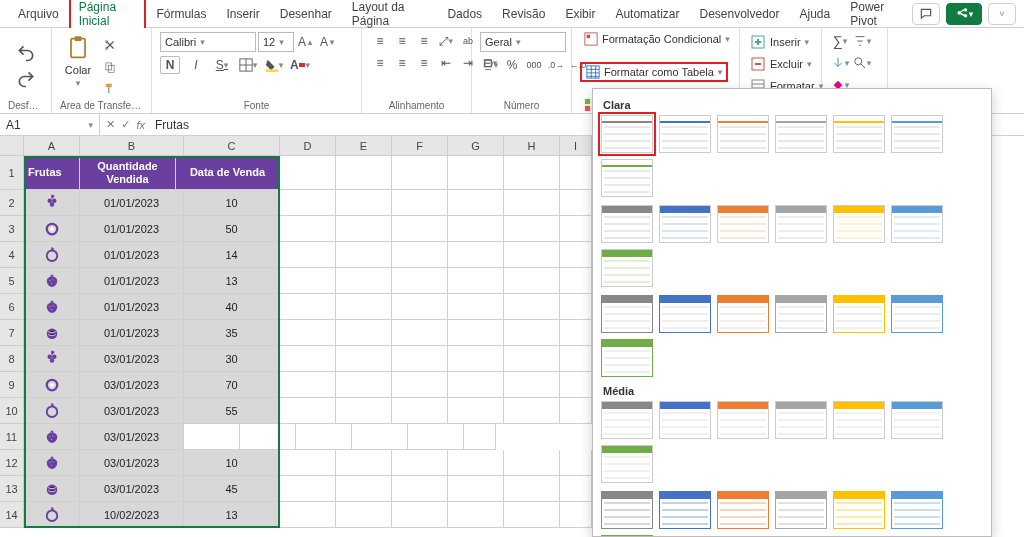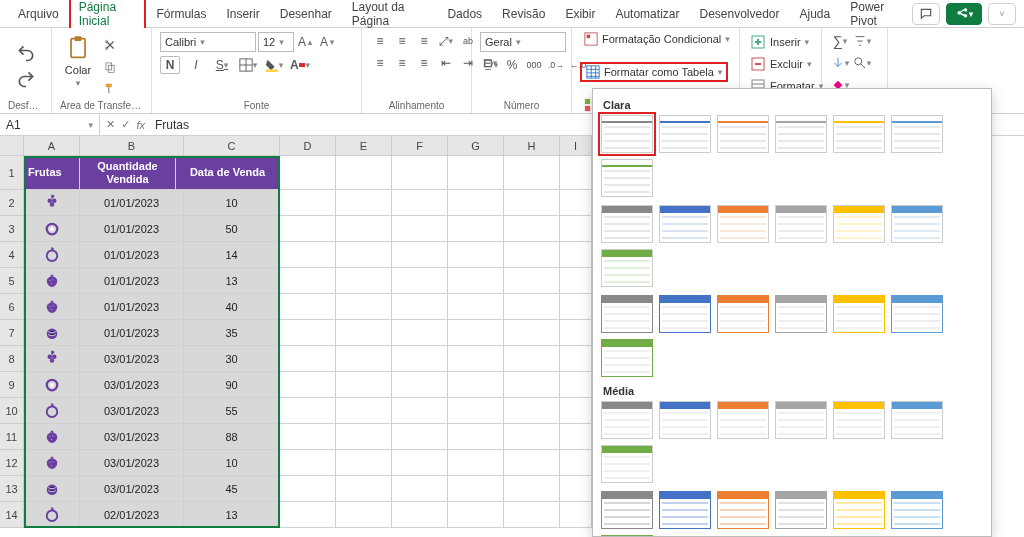--- a/index.html
+++ b/index.html
@@ -508,21 +508,21 @@
         </div>
         <div class="datarow">
           <div class="rowhdr">9</div>
           <div class="cell sel wA fruiticon">
             <svg width="18" height="18" viewBox="0 0 24 24">
               <circle cx="12" cy="12" r="7" fill="none" stroke="#6B3FA0" stroke-width="3"></circle>
               <circle cx="12" cy="12" r="2.5" fill="#fff"></circle>
             </svg>
           </div>
           <div class="cell sel wB">03/01/2023</div>
-          <div class="cell sel wC">90</div>
+          <div class="cell sel wC">70</div>
           <div class="cell wD"></div>
           <div class="cell wE"></div>
           <div class="cell wF"></div>
           <div class="cell wG"></div>
           <div class="cell wH"></div>
           <div class="cell wI"></div>
         </div>
         <div class="datarow">
           <div class="rowhdr">10</div>
           <div class="cell sel wA fruiticon">
@@ -543,21 +543,20 @@
         <div class="datarow">
           <div class="rowhdr">11</div>
           <div class="cell sel wA fruiticon">
             <svg width="18" height="18" viewBox="0 0 24 24">
               <path fill="#6B3FA0" d="M12 6c4 0 7 3 7 6 0 4-4 8-7 8s-7-4-7-8c0-3 3-6 7-6z"></path>
               <path stroke="#fff" stroke-width="1" d="M9 11l1 1M13 10l1 1M11 15l1 1"></path>
               <path fill="#6B3FA0" d="M9 6l3-3 3 3z"></path>
             </svg>
           </div>
           <div class="cell sel wB">03/01/2023</div>
-          <div class="cell sel wC">88</div>
           <div class="cell wD"></div>
           <div class="cell wE"></div>
           <div class="cell wF"></div>
           <div class="cell wG"></div>
           <div class="cell wH"></div>
           <div class="cell wI"></div>
         </div>
         <div class="datarow">
           <div class="rowhdr">12</div>
           <div class="cell sel wA fruiticon">
@@ -594,21 +593,21 @@
           <div class="cell wI"></div>
         </div>
         <div class="datarow">
           <div class="rowhdr">14</div>
           <div class="cell sel wA fruiticon">
             <svg width="18" height="18" viewBox="0 0 24 24">
               <circle cx="12" cy="13" r="7" fill="none" stroke="#6B3FA0" stroke-width="2.5"></circle>
               <path stroke="#6B3FA0" stroke-width="2" d="M12 6V3l2 1"></path>
             </svg>
           </div>
-          <div class="cell sel wB">02/01/2023</div>
+          <div class="cell sel wB">10/02/2023</div>
           <div class="cell sel wC">13</div>
           <div class="cell wD"></div>
           <div class="cell wE"></div>
           <div class="cell wF"></div>
           <div class="cell wG"></div>
           <div class="cell wH"></div>
           <div class="cell wI"></div>
         </div>
       </div>
   </div>

